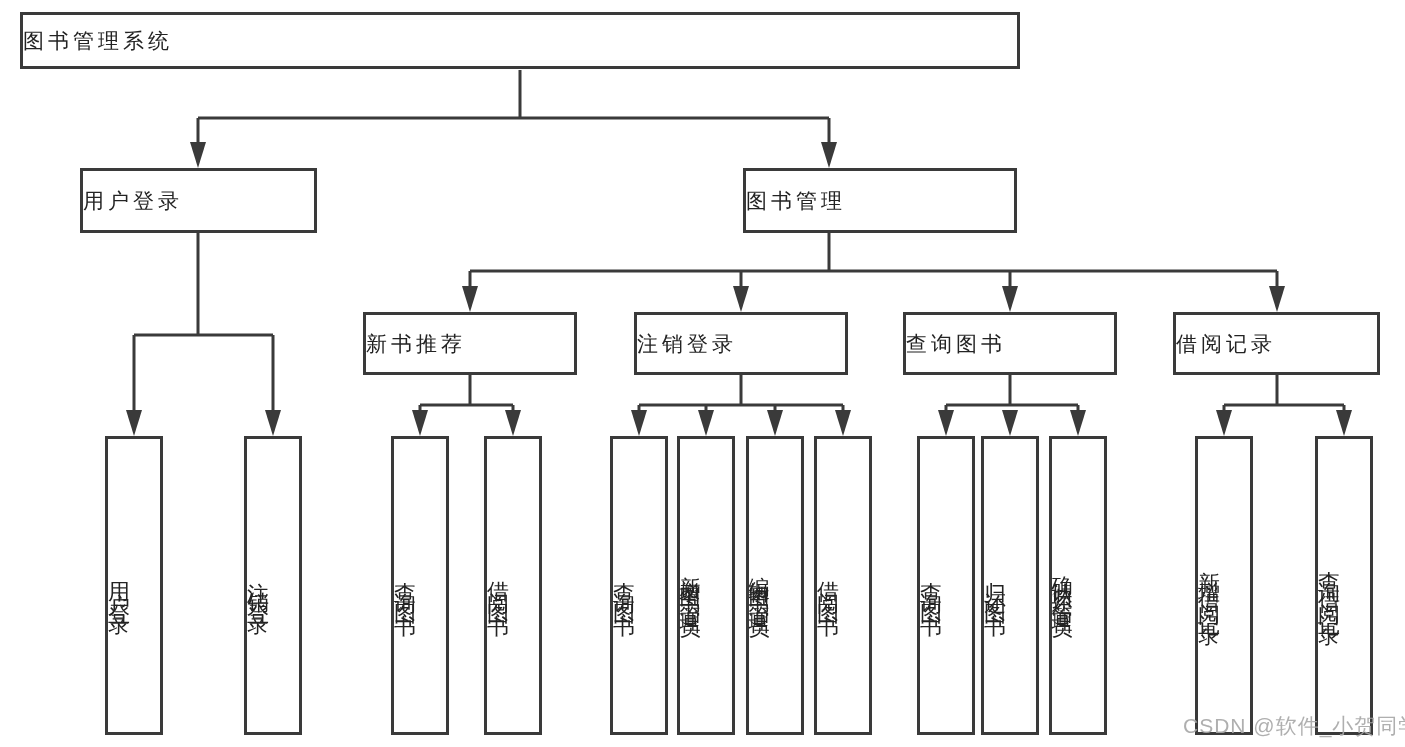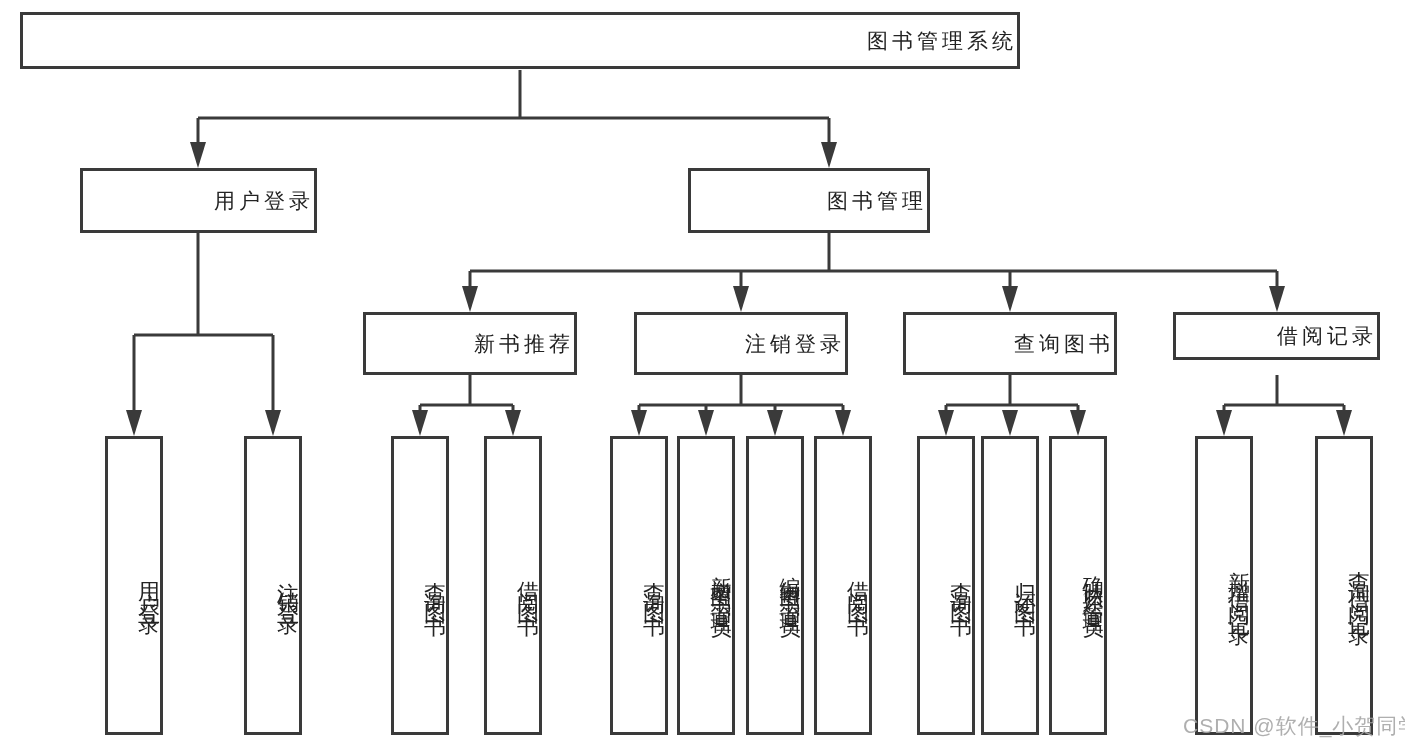--- a/index.html
+++ b/index.html
@@ -12,21 +12,21 @@
     overflow: hidden;
   }
   svg.wires { position: absolute; left: 0; top: 0; z-index: 1; }
   .box {
     position: absolute;
     box-sizing: border-box;
     background: #ffffff;
     border: 3px solid #3a3a3a;
     display: flex;
     align-items: center;
-    justify-content: flex-end;
+    justify-content: flex-start;
     color: #232323;
     z-index: 2;
   }
   .box.h span {
     font-size: 21px;
     letter-spacing: 4px;
     white-space: nowrap;
   }
   .box.v span {
     writing-mode: vertical-rl;
@@ -98,34 +98,34 @@
     </g>
   </svg>
 
   <div class="box h" style="left:20px; top:12px; width:1000px; height:57px">
     <span>图书管理系统</span>
   </div>
 
   <div class="box h" style="left:80px; top:168px; width:237px; height:65px">
     <span>用户登录</span>
   </div>
-  <div class="box h" style="left:688px; top:168px; width:242px; height:65px">
+  <div class="box h" style="left:743px; top:168px; width:274px; height:65px">
     <span>图书管理</span>
   </div>
 
   <div class="box h" style="left:363px; top:312px; width:214px; height:63px">
     <span>新书推荐</span>
   </div>
   <div class="box h" style="left:634px; top:312px; width:214px; height:63px">
     <span>注销登录</span>
   </div>
   <div class="box h" style="left:903px; top:312px; width:214px; height:63px">
     <span>查询图书</span>
   </div>
-  <div class="box h" style="left:1173px; top:312px; width:207px; height:48px">
+  <div class="box h" style="left:1173px; top:312px; width:207px; height:63px">
     <span>借阅记录</span>
   </div>
 
   <div class="box v" style="left:105px; top:436px; width:58px; height:299px">
     <span>用户登录</span>
   </div>
   <div class="box v" style="left:244px; top:436px; width:58px; height:299px">
     <span>注销登录</span>
   </div>
 

